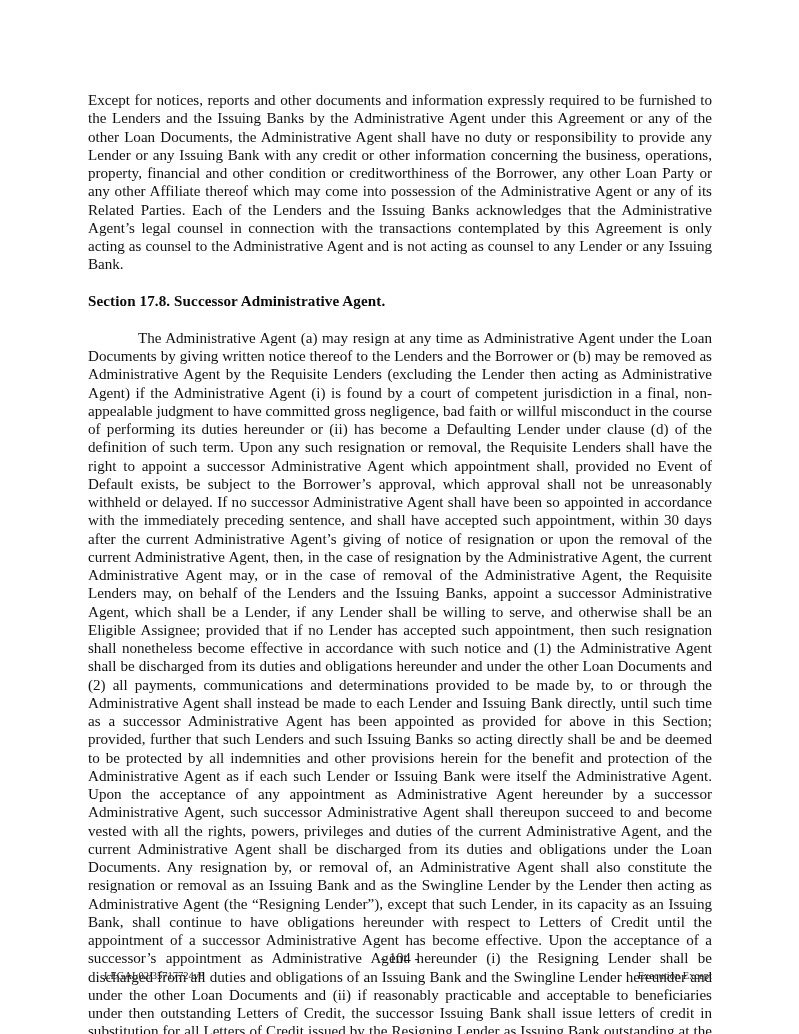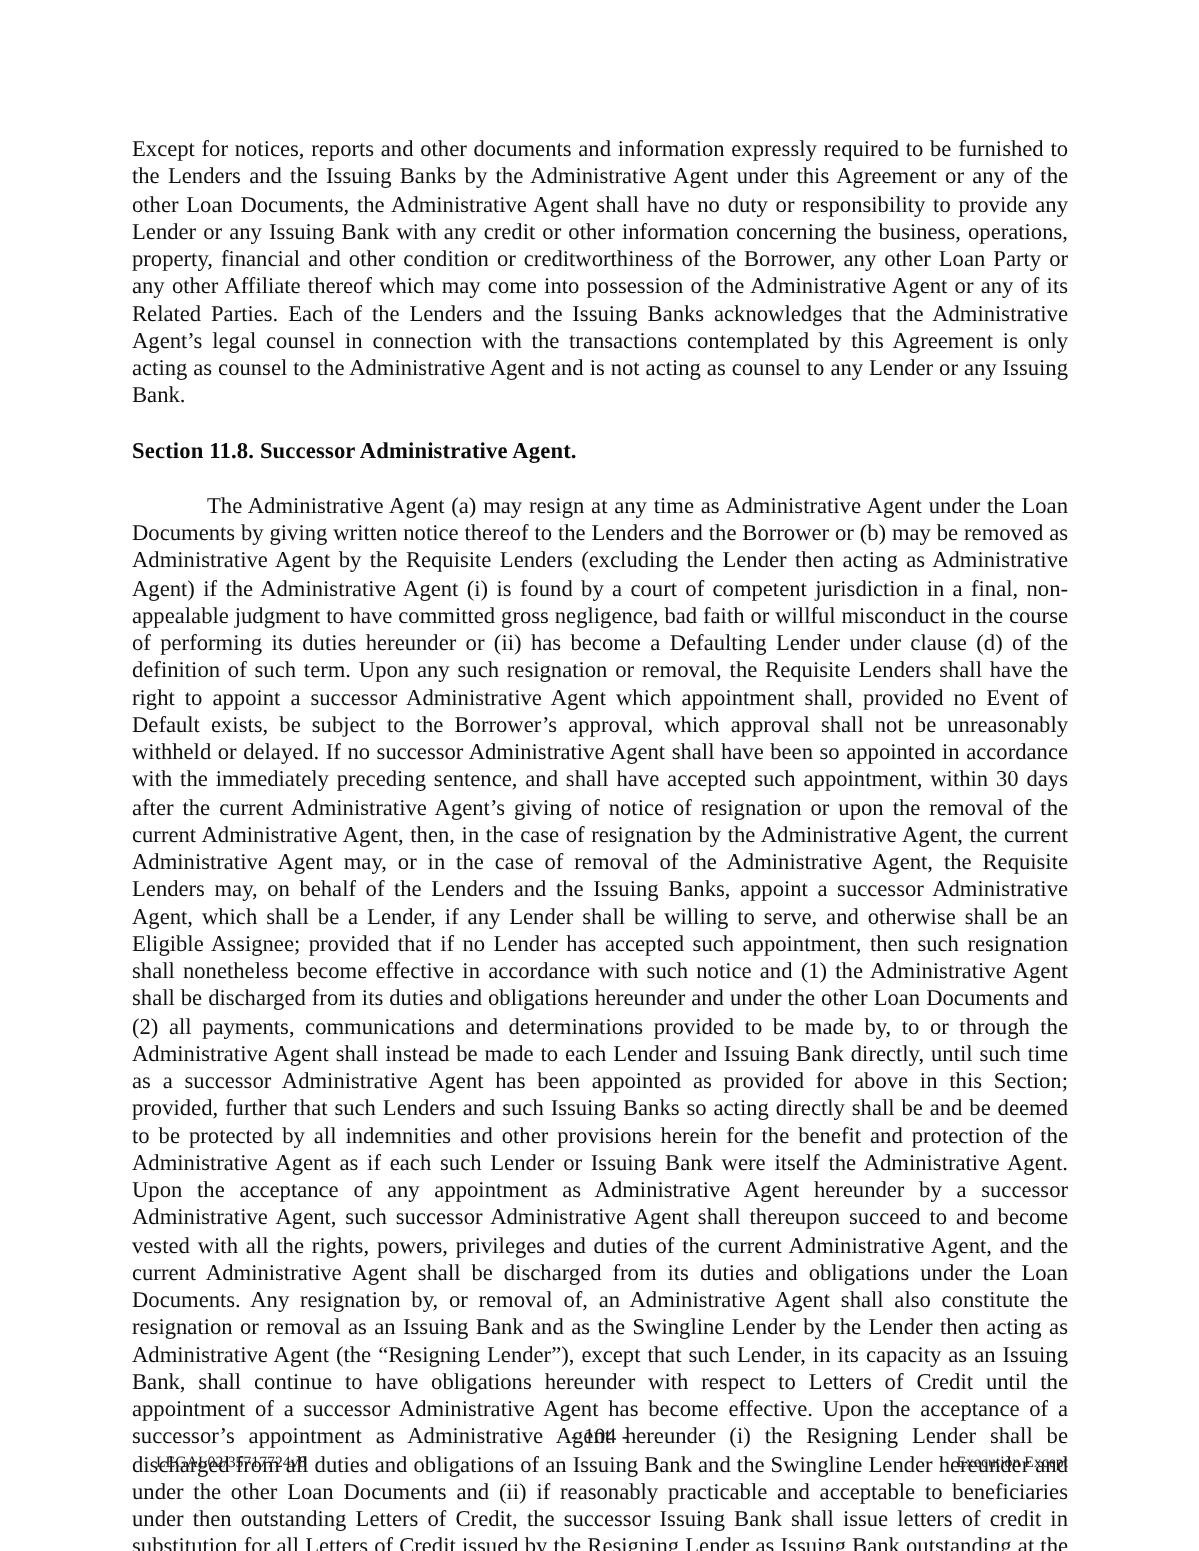--- a/index.html
+++ b/index.html
@@ -92,21 +92,21 @@
 <body>
 
 <div id="page">
 
   <div id="content">
 
     <p class="body-para">Except for notices, reports and other documents and information expressly required to be furnished to the Lenders and the Issuing Banks by the Administrative Agent under this Agreement or any of the other Loan Documents, the Administrative Agent shall have no duty or responsibility to provide any Lender or any Issuing Bank with any credit or other information concerning the business, operations, property, financial and other condition or creditworthiness of the Borrower, any other Loan Party or any other Affiliate thereof which may come into possession of the Administrative Agent or any of its Related Parties.  Each of the Lenders and the Issuing Banks acknowledges that the Administrative Agent’s legal counsel in connection with the transactions contemplated by this Agreement is only acting as counsel to the Administrative Agent and is not acting as counsel to any Lender or any Issuing Bank.</p>
 
     <div class="gap-before-heading"></div>
 
-    <h2 class="section-heading">Section 11.8.  Successor Administrative Agent.</h2>
+    <h2 class="section-heading">Section 17.8.  Successor Administrative Agent.</h2>
 
     <div class="gap-after-heading"></div>
 
     <p class="body-para indent">The Administrative Agent (a) may resign at any time as Administrative Agent under the Loan Documents by giving written notice thereof to the Lenders and the Borrower or (b) may be removed as Administrative Agent by the Requisite Lenders (excluding the Lender then acting as Administrative Agent) if the Administrative Agent (i) is found by a court of competent jurisdiction in a final, non-appealable judgment to have committed gross negligence, bad faith or willful misconduct in the course of performing its duties hereunder or (ii) has become a Defaulting Lender under clause (d) of the definition of such term.  Upon any such resignation or removal, the Requisite Lenders shall have the right to appoint a successor Administrative Agent which appointment shall, provided no Event of Default exists, be subject to the Borrower’s approval, which approval shall not be unreasonably withheld or delayed.  If no successor Administrative Agent shall have been so appointed in accordance with the immediately preceding sentence, and shall have accepted such appointment, within 30 days after the current Administrative Agent’s giving of notice of resignation or upon the removal of the current Administrative Agent, then, in the case of resignation by the Administrative Agent, the current Administrative Agent may, or in the case of removal of the Administrative Agent, the Requisite Lenders may, on behalf of the Lenders and the Issuing Banks, appoint a successor Administrative Agent, which shall be a Lender, if any Lender shall be willing to serve, and otherwise shall be an Eligible Assignee; provided that if no Lender has accepted such appointment, then such resignation shall nonetheless become effective in accordance with such notice and (1) the Administrative Agent shall be discharged from its duties and obligations hereunder and under the other Loan Documents and (2) all payments, communications and determinations provided to be made by, to or through the Administrative Agent shall instead be made to each Lender and Issuing Bank directly, until such time as a successor Administrative Agent has been appointed as provided for above in this Section; provided, further that such Lenders and such Issuing Banks so acting directly shall be and be deemed to be protected by all indemnities and other provisions herein for the benefit and protection of the Administrative Agent as if each such Lender or Issuing Bank were itself the Administrative Agent.  Upon the acceptance of any appointment as Administrative Agent hereunder by a successor Administrative Agent, such successor Administrative Agent shall thereupon succeed to and become vested with all the rights, powers, privileges and duties of the current Administrative Agent, and the current Administrative Agent shall be discharged from its duties and obligations under the Loan Documents.  Any resignation by, or removal of, an Administrative Agent shall also constitute the resignation or removal as an Issuing Bank and as the Swingline Lender by the Lender then acting as Administrative Agent (the “Resigning Lender”), except that such Lender, in its capacity as an Issuing Bank, shall continue to have obligations hereunder with respect to Letters of Credit until the appointment of a successor Administrative Agent has become effective.  Upon the acceptance of a successor’s appointment as Administrative Agent hereunder (i) the Resigning Lender shall be discharged from all duties and obligations of an Issuing Bank and the Swingline Lender hereunder and under the other Loan Documents and (ii) if reasonably practicable and acceptable to beneficiaries under then outstanding Letters of Credit, the successor Issuing Bank shall issue letters of credit in substitution for all Letters of Credit issued by the Resigning Lender as Issuing Bank outstanding at the time of such succession (which letters of credit issued in substitutions shall be deemed to be Letters of Credit issued hereunder) or make</p>
 
   </div>
 
   <div id="footer">
     <div id="page-number">- 104 -</div>
     <div id="footer-legal-id">LEGAL02/35717724v8</div>

